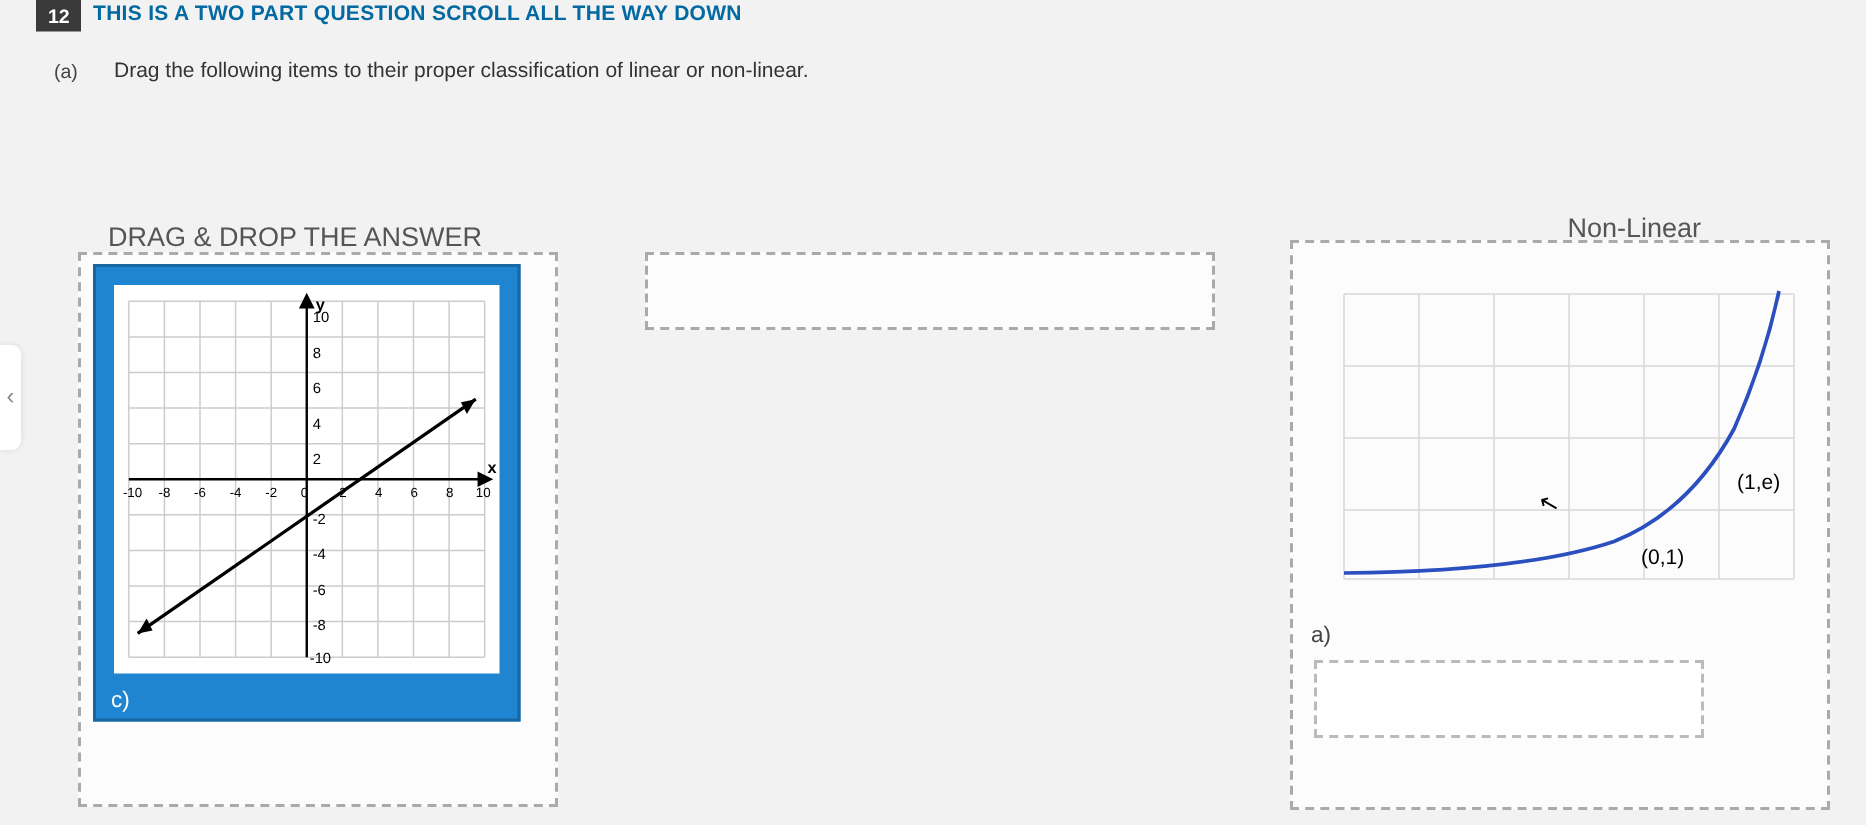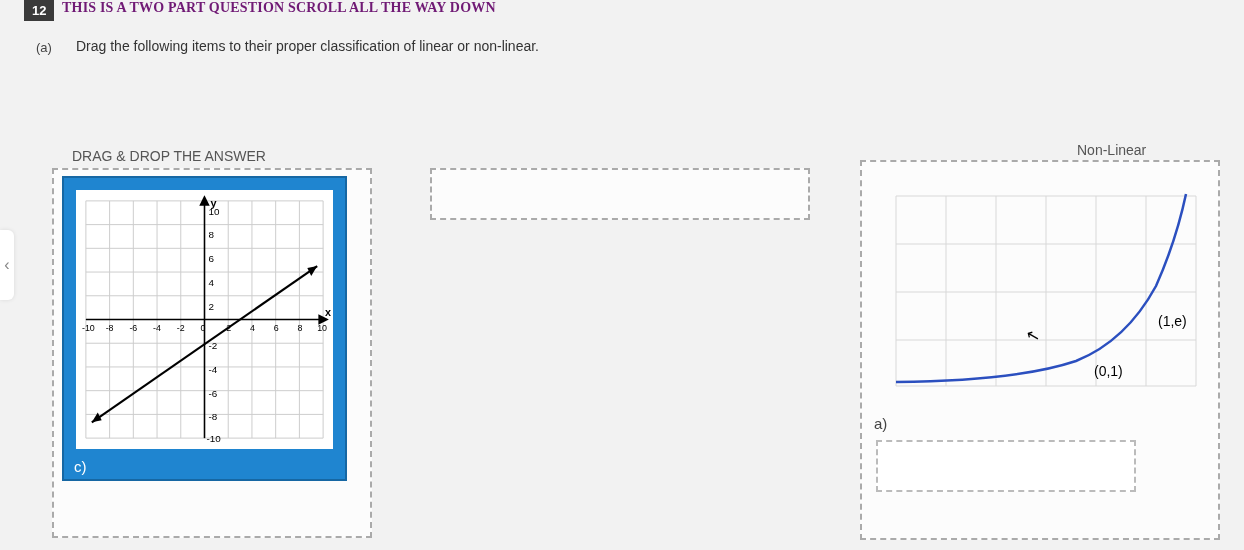--- a/index.html
+++ b/index.html
@@ -18,48 +18,47 @@
     background: #3a3a3a;
     color: #fff;
     font-weight: bold;
     font-size: 13px;
     padding: 3px 8px;
   }
   .qtitle {
     position: absolute;
     left: 62px;
     top: 0px;
-    color: #701a75;
+    color: #0369a1;
     font-weight: bold;
     font-size: 14px;
     letter-spacing: .2px;
-    font-family: Liberation Serif, serif;
   }
   .part {
     position: absolute;
     left: 36px;
     top: 40px;
     font-size: 13px;
     color: #444;
   }
   .prompt {
     position: absolute;
     left: 76px;
     top: 38px;
     font-size: 14px;
     color: #333;
   }
   .colhdr {
     position: absolute;
-    font-size: 14px;
+    font-size: 18px;
     color: #555;
   }
   .hdr-drag { left: 72px;  top: 148px; }
   .hdr-lin  { left: 600px; top: 148px; margin-top: 48px; }
-  .hdr-non  { left: 1045px; top: 142px; margin-left: 32px; }
+  .hdr-non  { left: 1045px; top: 142px; }
 
   .dropzone {
     position: absolute;
     border: 2px dashed #aaa;
     background: #fcfcfc;
   }
   .zone-drag { left: 52px;  top: 168px; width: 320px; height: 370px; }
   .zone-lin  { left: 430px; top: 168px; width: 380px; height: 52px;  }
   .zone-non  { left: 860px; top: 160px; width: 360px; height: 380px; }
 

